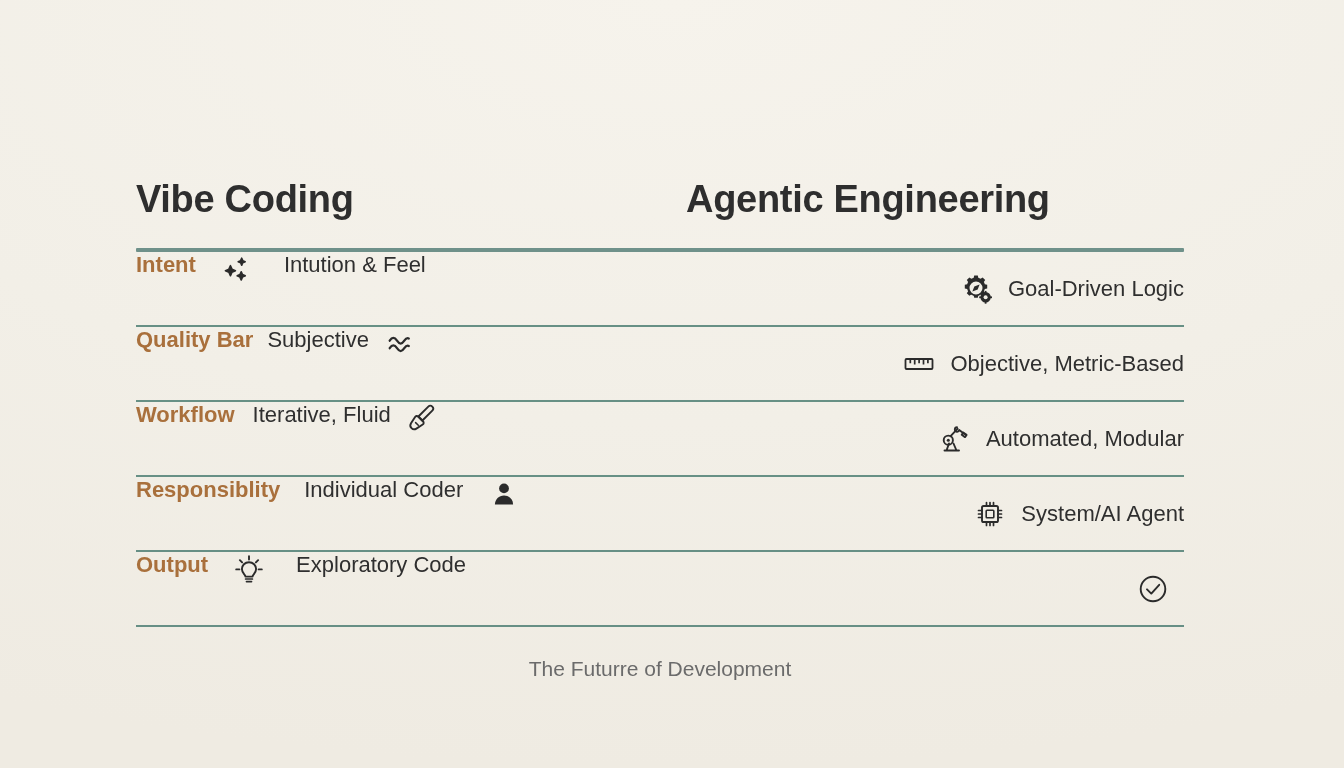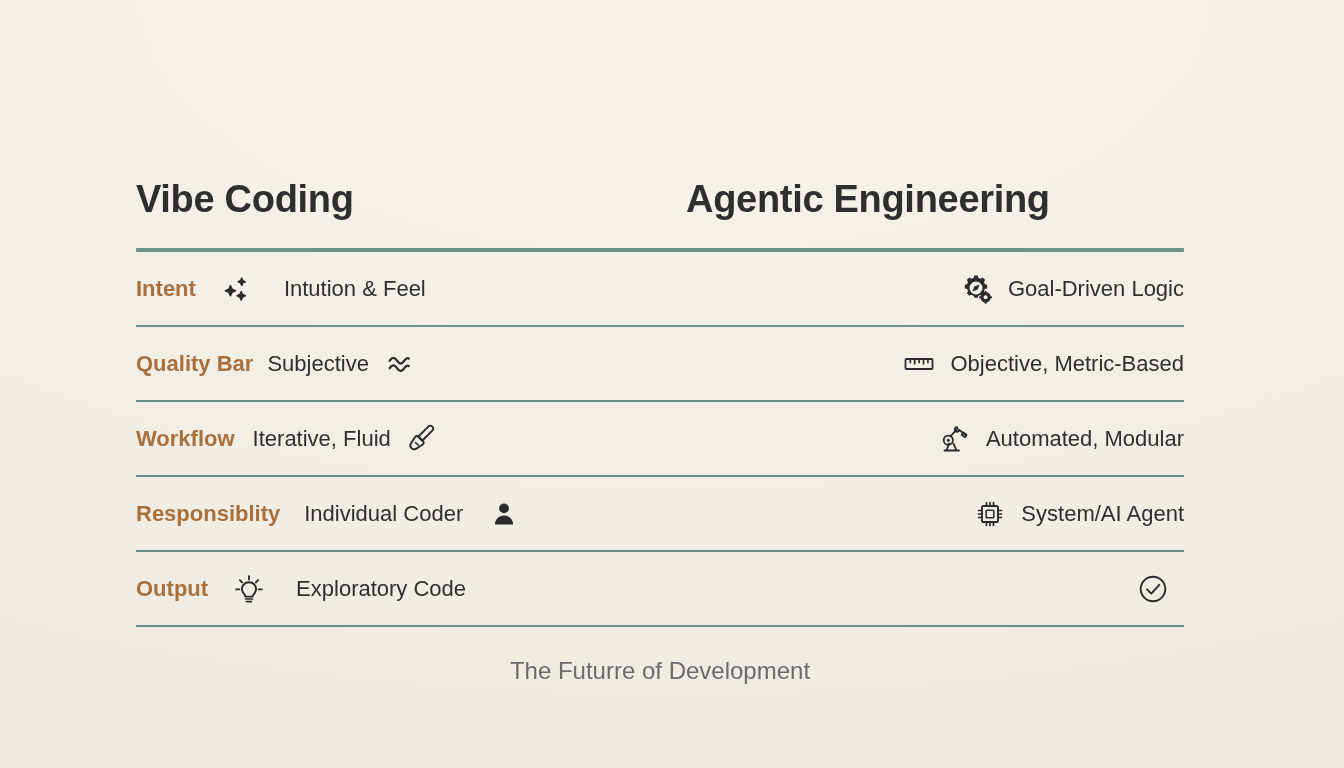--- a/index.html
+++ b/index.html
@@ -65,21 +65,21 @@
   
   .row {
     display: flex;
     align-items: center;
     height: 73px;
   }
   .cell-left {
     width: 550px;
     flex: 0 0 550px;
     display: flex;
-    align-items: center;
+    align-items: flex-start;
     height: 100%;
   }
   .cell-right {
     flex: 1 1 auto;
     display: flex;
     align-items: center;
     height: 100%;
     justify-content: flex-end;
   }
 
@@ -112,21 +112,21 @@
   .gap-30 { width: 30px; flex: 0 0 30px; }
 
   
   .cell-right .icon { margin-right: 14px; }
 
   
   .footer {
     text-align: center;
     margin-top: 30px;
     color: #6b6b6b;
-    font-size: 24px;
+    font-size: 21px;
   }
 </style>
 </head>
 <body>
 
 <div class="page">
   <div class="canvas">
 
     <div class="header-row">
       <div class="col-left">

